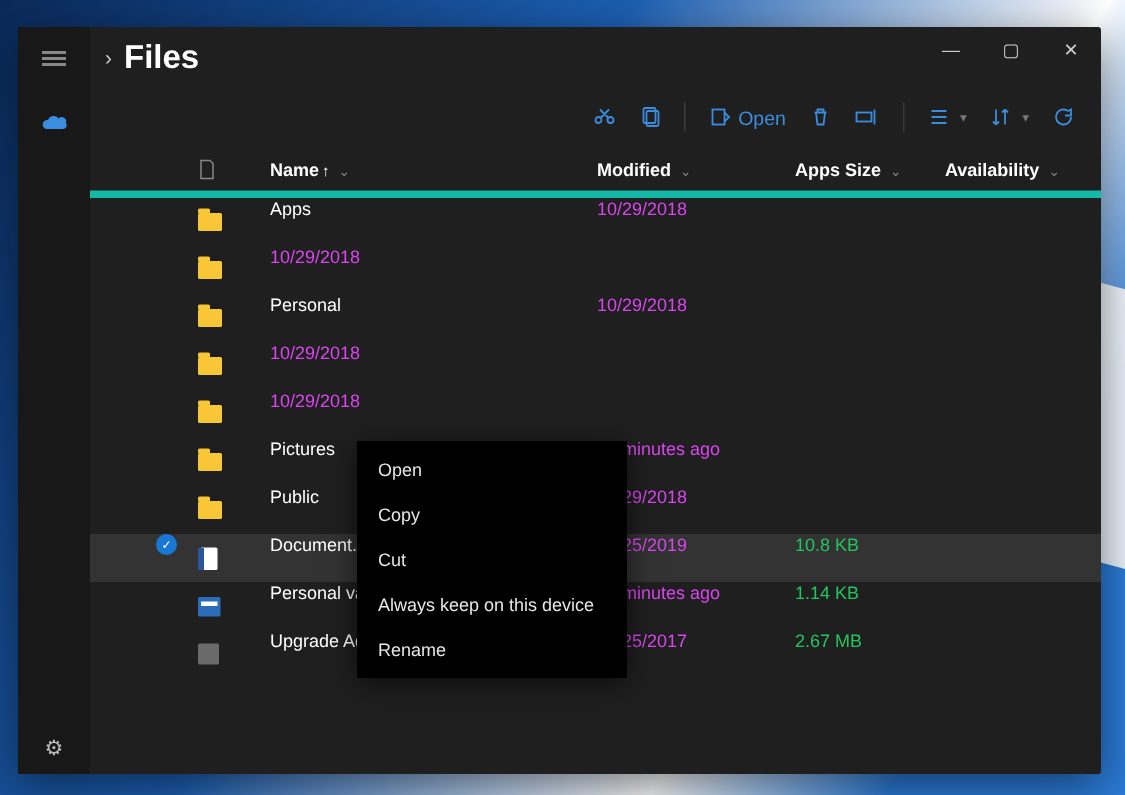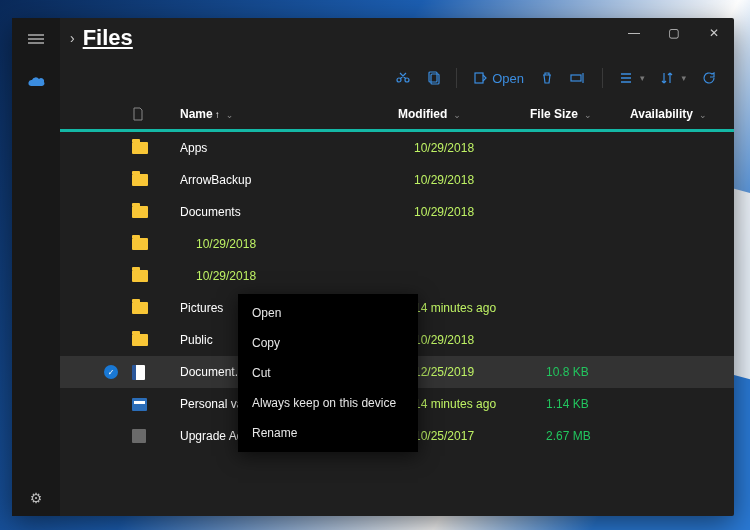--- a/index.html
+++ b/index.html
@@ -50,55 +50,54 @@
     align-items: center;
     padding: 0 10px;
   }
   .winctrls { position: absolute; right: 0; top: 0; display: flex; }
   .winctrls div {
     width: 40px; height: 30px; display: flex; align-items: center; justify-content: center;
     font-size: 12px; color: #ccc; cursor: pointer;
   }
   .titleb-chev { color: #ccc; font-size: 14px; margin-right: 8px; cursor: pointer; }
   .title { font-size: 22px; font-weight: 400; color: #fff; }
-  .title b { font-weight: 600; text-decoration: underline; }
+  .title b { font-weight: 600; }
   .toolbar {
     height: 40px;
     display: flex;
     align-items: center;
     justify-content: flex-end;
     padding-right: 18px;
     gap: 16px;
     color: #3b8de0;
     font-size: 13px;
   }
   .tb-item { display: inline-flex; align-items: center; gap: 5px; cursor: pointer; }
   .tb-sep { width: 1px; height: 20px; background: #3a3a3a; }
   .tb-chev { font-size: 9px; margin-left: 2px; color: #777; }
   .columns {
     display: flex;
     align-items: center;
     padding: 0 18px 0 72px;
     height: 34px;
-    border-bottom: 3px solid #14b8a6;
+    border-bottom: 5px solid #14b8a6;
     font-size: 12px;
     font-weight: 600;
     color: #fff;
   }
   .col-icon-slot { width: 48px; display: flex; justify-content: flex-start; font-size: 12px; color: #888; }
   .col-name { width: 218px; }
   .col-mod { width: 132px; }
   .col-size { width: 100px; }
   .col-avail { flex: 1; }
   .col-chev { font-size: 9px; color: #888; margin-left: 6px; font-weight: normal; }
   .sort-arrow { font-size: 10px; margin-left: 2px; }
   .filelist { flex: 1; overflow: hidden; position: relative; }
   .row {
     display: flex;
-    align-items: center;
     height: 32px;
     padding: 0 18px 0 72px;
     font-size: 12px;
     color: #c8c8c8;
     position: relative;
   }
   .row.selected { background: #333333; }
   .row .check {
     position: absolute; left: 44px; width: 14px; height: 14px;
     border-radius: 50%; background: #1978d4; color: #fff;
@@ -106,21 +105,21 @@
   }
   .row.selected .check { display: flex; }
   .icon-cell { width: 48px; display: flex; align-items: center; }
   .folder-ic { width: 16px; height: 12px; background: #f8c636; border-radius: 1px; position: relative; }
   .folder-ic::before { content: ""; position: absolute; top: -3px; left: 0; width: 8px; height: 3px; background: #f8c636; border-radius: 1px 1px 0 0; }
   .doc-ic { width: 13px; height: 15px; background: #fff; border-radius: 1px; border-left: 4px solid #2b579a; }
   .lnk-ic { width: 15px; height: 13px; background: #2b6db8; border-radius: 1px; position: relative; }
   .lnk-ic::after { content: ""; position: absolute; top: 3px; left: 2px; right: 2px; height: 3px; background: #fff; }
   .appx-ic { width: 14px; height: 14px; background: #6a6a6a; border-radius: 1px; }
   .name-cell { width: 218px; color: #fff; white-space: nowrap; overflow: hidden; }
-  .mod-cell { width: 132px; color: #bef264; margin-left: 16px; }
+  .mod-cell { width: 132px; color: #d946ef; }
   .size-cell { width: 100px; color: #22c55e; }
   .avail-cell { flex: 1; color: #a0a0a0; }
   .ctxmenu {
     position: absolute;
     left: 178px;
     top: 162px;
     width: 180px;
     background: #000;
     color: #e6e6e6;
     font-size: 12px;
@@ -225,21 +224,21 @@
             <path d="M2 1h6l2 2v10H2z" stroke="#888" stroke-width="1" fill="none"></path>
           </svg>
       </span>
       <span class="col-name">
         <span>Name</span><span class="sort-arrow">↑</span><span class="col-chev">⌄</span>
       </span>
       <span class="col-mod">
         <span>Modified</span><span class="col-chev">⌄</span>
       </span>
       <span class="col-size">
-        <span>File Size</span><span class="col-chev">⌄</span>
+        <span>Apps Size</span><span class="col-chev">⌄</span>
       </span>
       <span class="col-avail">
         <span>Availability</span><span class="col-chev">⌄</span>
       </span>
     </div>
 
     <div class="filelist" id="filelist">
 
       <div class="row">
           <span class="icon-cell">
@@ -247,30 +246,29 @@
           </span>
           <span class="name-cell">Apps</span>
           <span class="mod-cell">10/29/2018</span>
           <span class="size-cell"></span>
           <span class="avail-cell"></span>
         </div>
         <div class="row">
           <span class="icon-cell">
             <span class="folder-ic"></span>
           </span>
-          <span class="name-cell">ArrowBackup</span>
-          <span class="mod-cell">10/29/2018</span>
-          <span class="size-cell"></span>
-          <span class="avail-cell"></span>
-        </div>
-        <div class="row">
-          <span class="icon-cell">
-            <span class="folder-ic"></span>
-          </span>
-          <span class="name-cell">Documents</span>
+          <span class="mod-cell">10/29/2018</span>
+          <span class="size-cell"></span>
+          <span class="avail-cell"></span>
+        </div>
+        <div class="row">
+          <span class="icon-cell">
+            <span class="folder-ic"></span>
+          </span>
+          <span class="name-cell">Personal</span>
           <span class="mod-cell">10/29/2018</span>
           <span class="size-cell"></span>
           <span class="avail-cell"></span>
         </div>
         <div class="row">
           <span class="icon-cell">
             <span class="folder-ic"></span>
           </span>
           <span class="mod-cell">10/29/2018</span>
           <span class="size-cell"></span>

